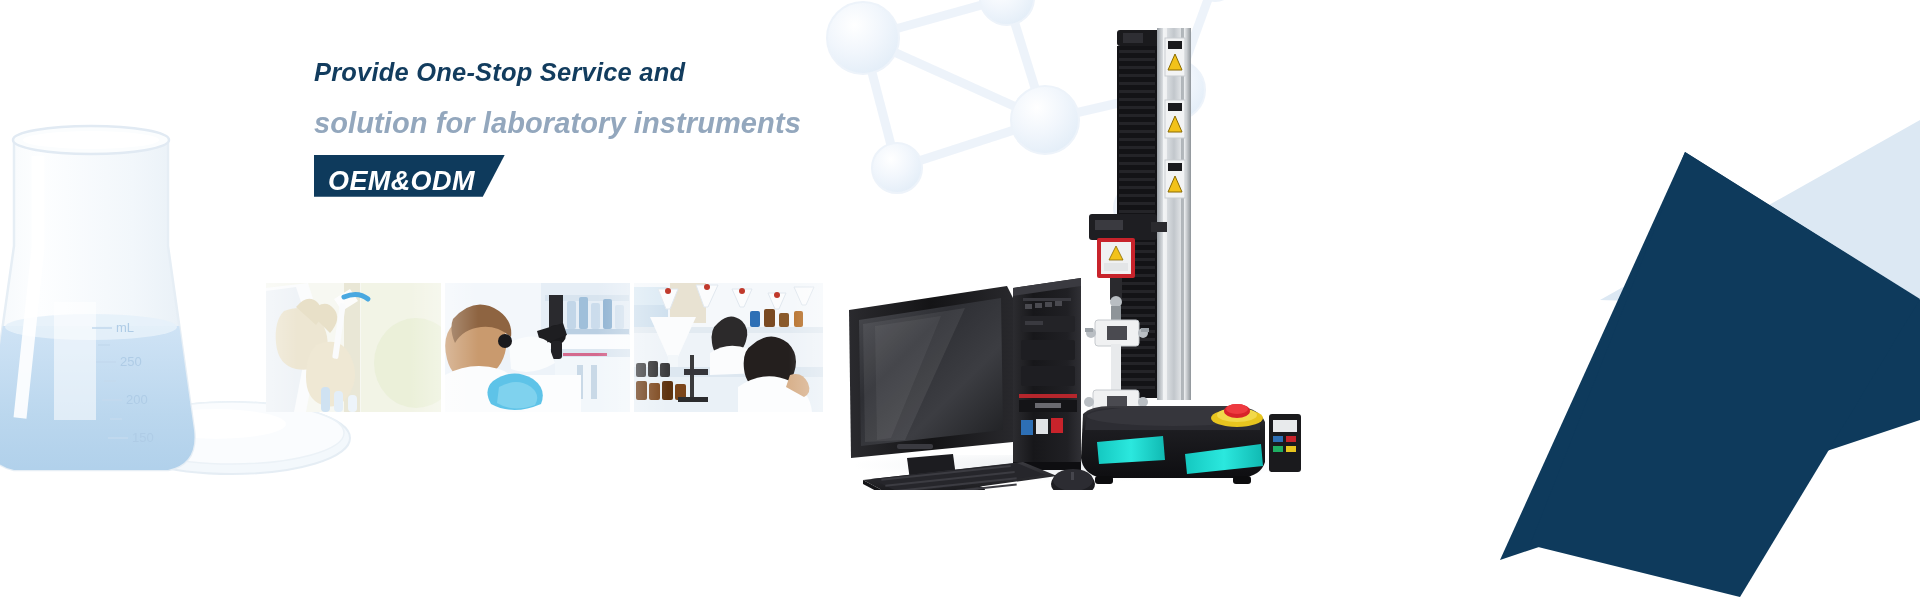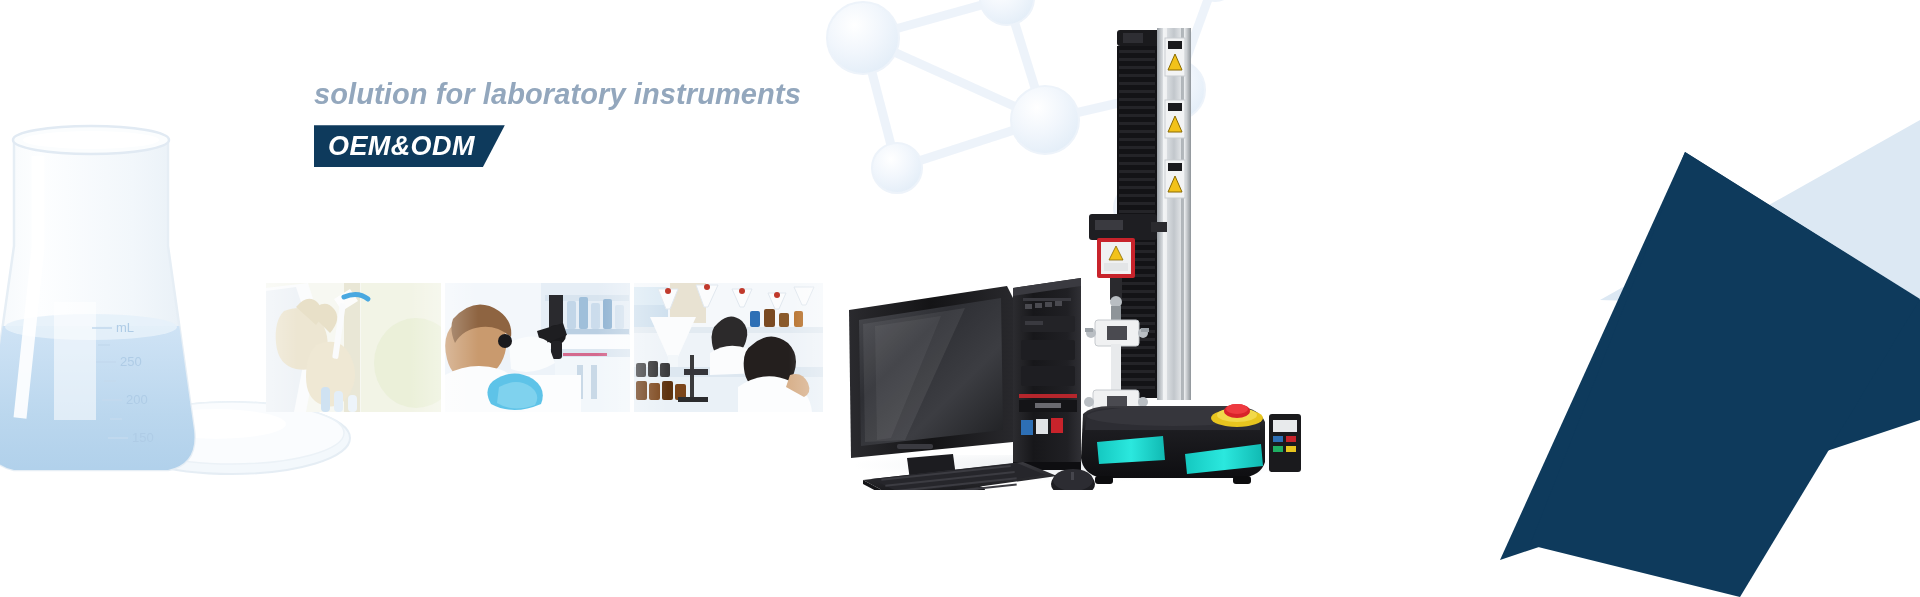--- a/index.html
+++ b/index.html
@@ -64,21 +64,21 @@
   }
   .badge-wrap {
     margin-top:14px;
     position:relative;
     display:inline-block;
     height:42px;
   }
   .badge-shape {
     position:relative;
     display:flex;
-    align-items:center;
+    align-items:flex-end;
     height:42px;
     padding:0 30px 0 14px;
     background:#0E3A5C;
     clip-path:polygon(0 0, 100% 0, calc(100% - 22px) 100%, 0 100%);
   }
   .badge-text {
     font-size:27px;
     font-weight:bold;
     font-style:italic;
     color:#ffffff;
@@ -220,20 +220,21 @@
           <line x1="128" y1="360" x2="148" y2="360"></line>
           <line x1="118" y1="267" x2="130" y2="267"></line>
           <line x1="124" y1="303" x2="136" y2="303"></line>
           <line x1="130" y1="341" x2="142" y2="341"></line>
         </g>
       </g>
     </svg>
   </div>
 
   <div class="headline-block">
+    <div class="headline-line1">Provide One-Stop Service and</div>
     <div class="headline-line2">solution for laboratory instruments</div>
     <div class="badge-wrap">
       <div class="badge-shape">
         <span class="badge-text">OEM&amp;ODM</span>
       </div>
     </div>
   </div>
 
   <div class="photo-strip">
 

